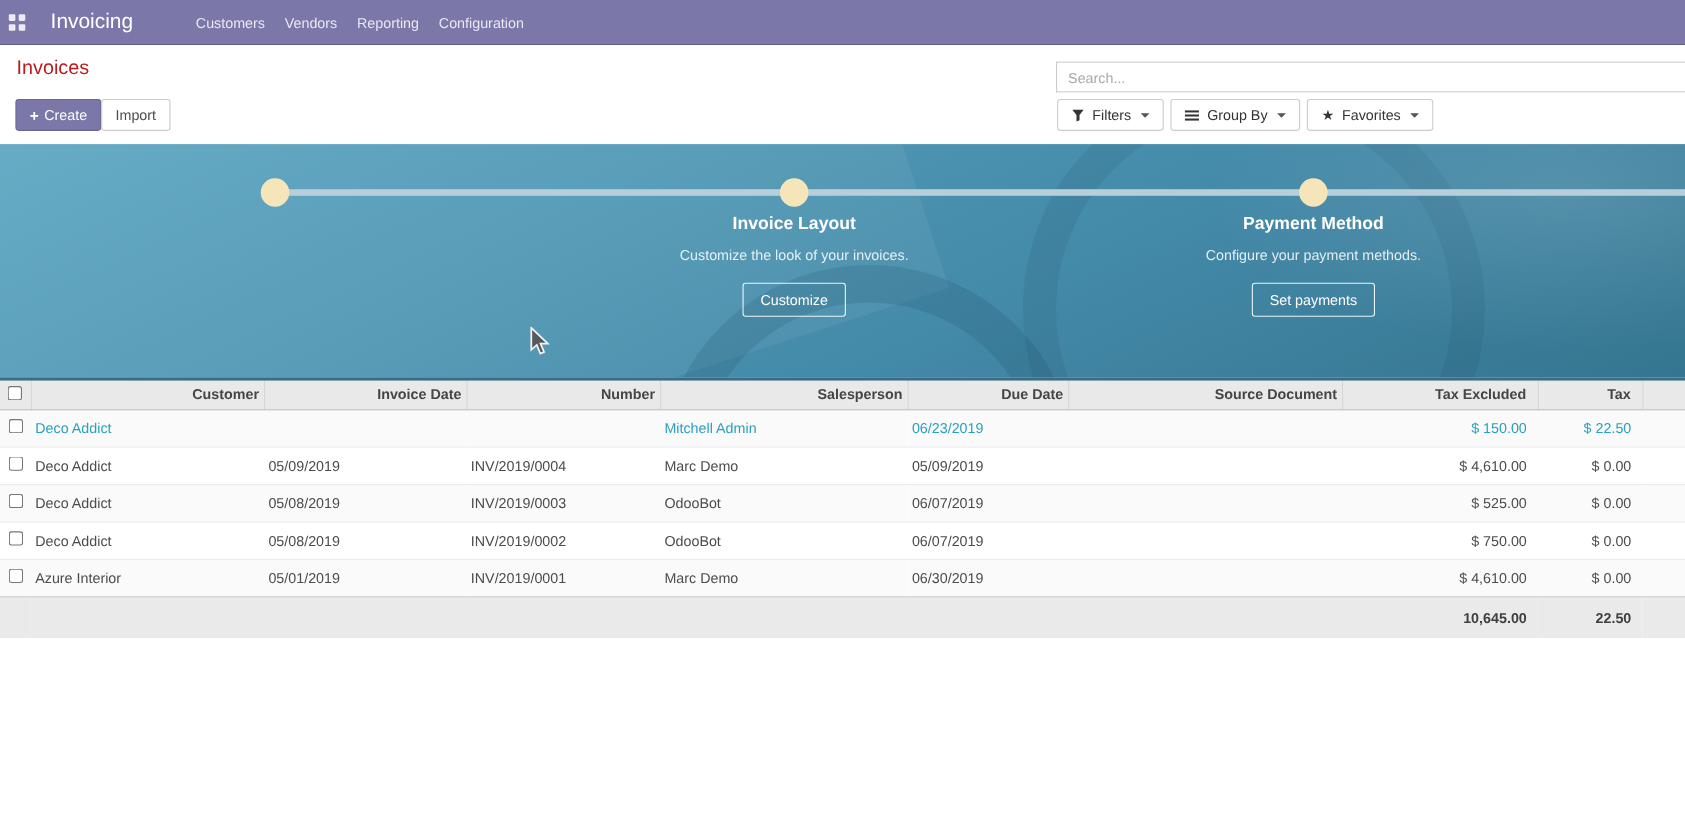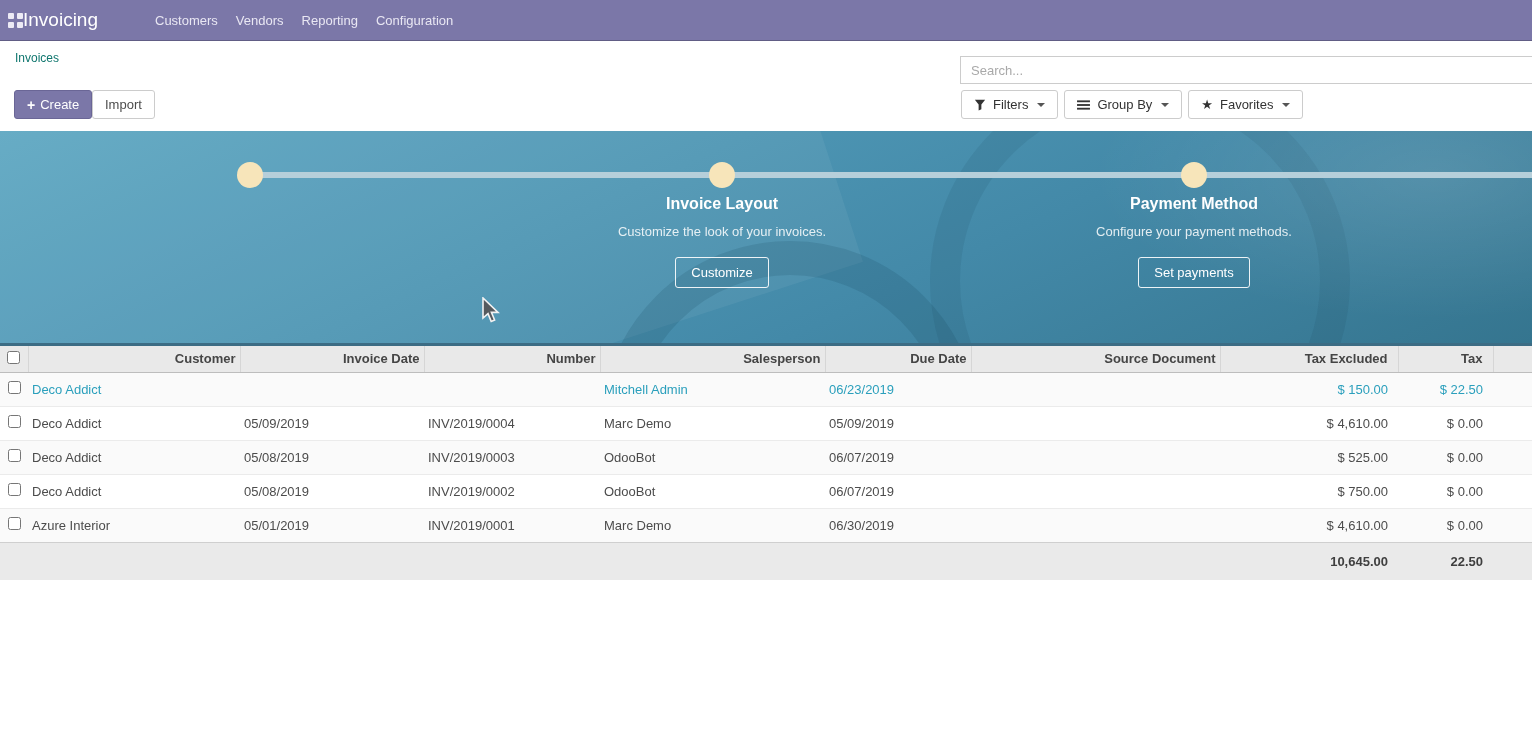--- a/index.html
+++ b/index.html
@@ -5,27 +5,27 @@
   * { margin:0; padding:0; box-sizing:border-box; }
   html,body { width:1532px; height:753px; background:#fff; overflow:hidden;
     font-family:"Liberation Sans", sans-serif; position:relative; }
 
   
   .navbar { height:41px; background:#7b77a8; border-bottom:1px solid #615d85;
     display:flex; align-items:center; color:#f2f1f8; }
   .apps-icon { width:15px; height:15px; margin-left:8px; display:grid;
     grid-template-columns:6px 6px; grid-template-rows:6px 6px; gap:3px; cursor:pointer; }
   .apps-icon span { background:#eceaf5; border-radius:1px; }
-  .brand { font-size:19px; color:#fff; cursor:pointer; }
+  .brand { font-size:19px; margin-left:23px; color:#fff; cursor:pointer; }
   .nav-menu { display:flex; margin-left:57px; gap:18px; font-size:13px; }
   .nav-item { color:#e9e7f3; cursor:pointer; padding:4px 0; }
 
   
   .control-panel { position:relative; height:90px; background:#fff; }
-  .page-title { position:absolute; left:15px; top:10px; font-size:12px; color:#0f766e; }
+  .page-title { position:absolute; left:15px; top:10px; font-size:18px; color:#b91c1c; }
   .btn { font-size:13px; height:29px; border-radius:3px; cursor:pointer;
     display:inline-flex; align-items:center; padding:0 12px; }
   .btn-create { position:absolute; left:14px; top:49px; background:#7b77a8;
     border:1px solid #6a6696; color:#fff; gap:5px; }
   .btn-create .plus { font-weight:bold; font-size:14px; }
   .btn-import { position:absolute; left:92px; top:49px; background:#fff;
     border:1px solid #ccc; color:#4c4c4c; }
   .search-input { position:absolute; left:960px; top:15px; width:572px; height:28px;
     border:1px solid #ccc; border-right:none; padding:12px 10px; font-size:13px;
     color:#555; font-family:"Liberation Sans", sans-serif; outline:none; }

